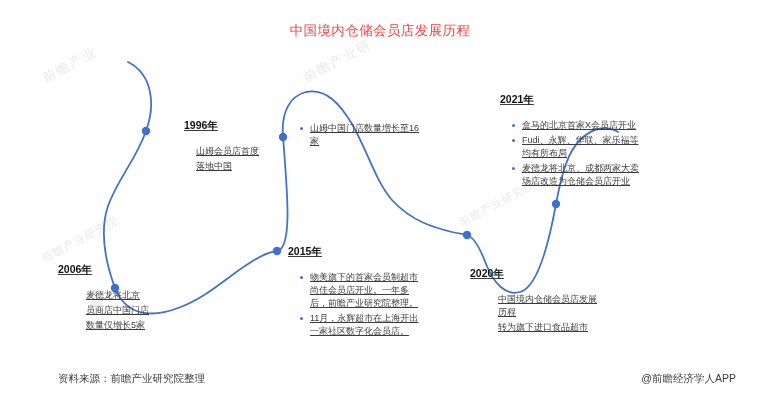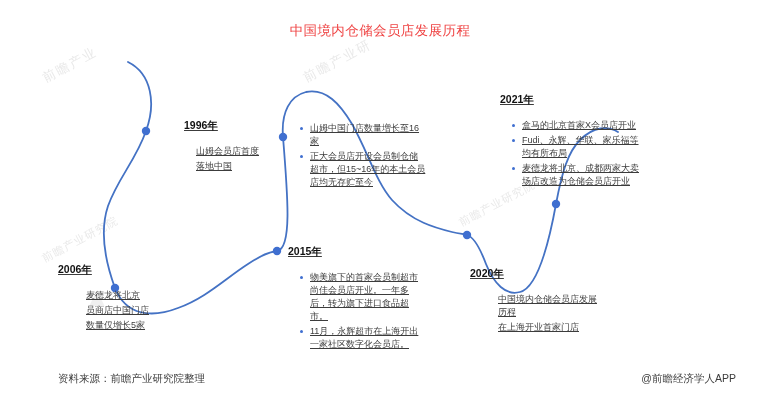--- a/index.html
+++ b/index.html
@@ -172,37 +172,36 @@
     <ul>
       <li>麦德龙将北京</li>
       <li>员商店中国门店</li>
       <li>数量仅增长5家</li>
     </ul>
   </div>
 
   <div class="note" id="note-2015">
     <span class="yr">2015年</span>
     <ul>
-      <li>物美旗下的首家会员制超市尚佳会员店开业。一年多后，转为旗下进口食品超市。</li>
+      <li>物美旗下的首家会员制超市尚佳会员店开业。一年多后，前瞻产业研究院整理。</li>
       <li>11月，永辉超市在上海开出一家社区数字化会员店。</li>
     </ul>
   </div>
 
   <div class="note" id="note-2016">
     <ul>
       <li>山姆中国门店数量増长至16家</li>
-      <li>正大会员店开设会员制仓储超市，但15~16年的本土会员店均无存贮至今</li>
     </ul>
   </div>
 
   <div class="note plain" id="note-2020">
     <span class="yr">2020年</span>
     <ul>
       <li>中国境内仓储会员店发展历程</li>
-      <li>在上海开业首家门店</li>
+      <li>转为旗下进口食品超市</li>
     </ul>
   </div>
 
   <div class="note" id="note-2021">
     <span class="yr">2021年</span>
     <ul>
       <li>盒马的北京首家X会员店开业</li>
       <li>Fudi、永辉、华联、家乐福等均有所布局</li>
       <li>麦德龙将北京、成都两家大卖场店改造为仓储会员店开业</li>
     </ul>

